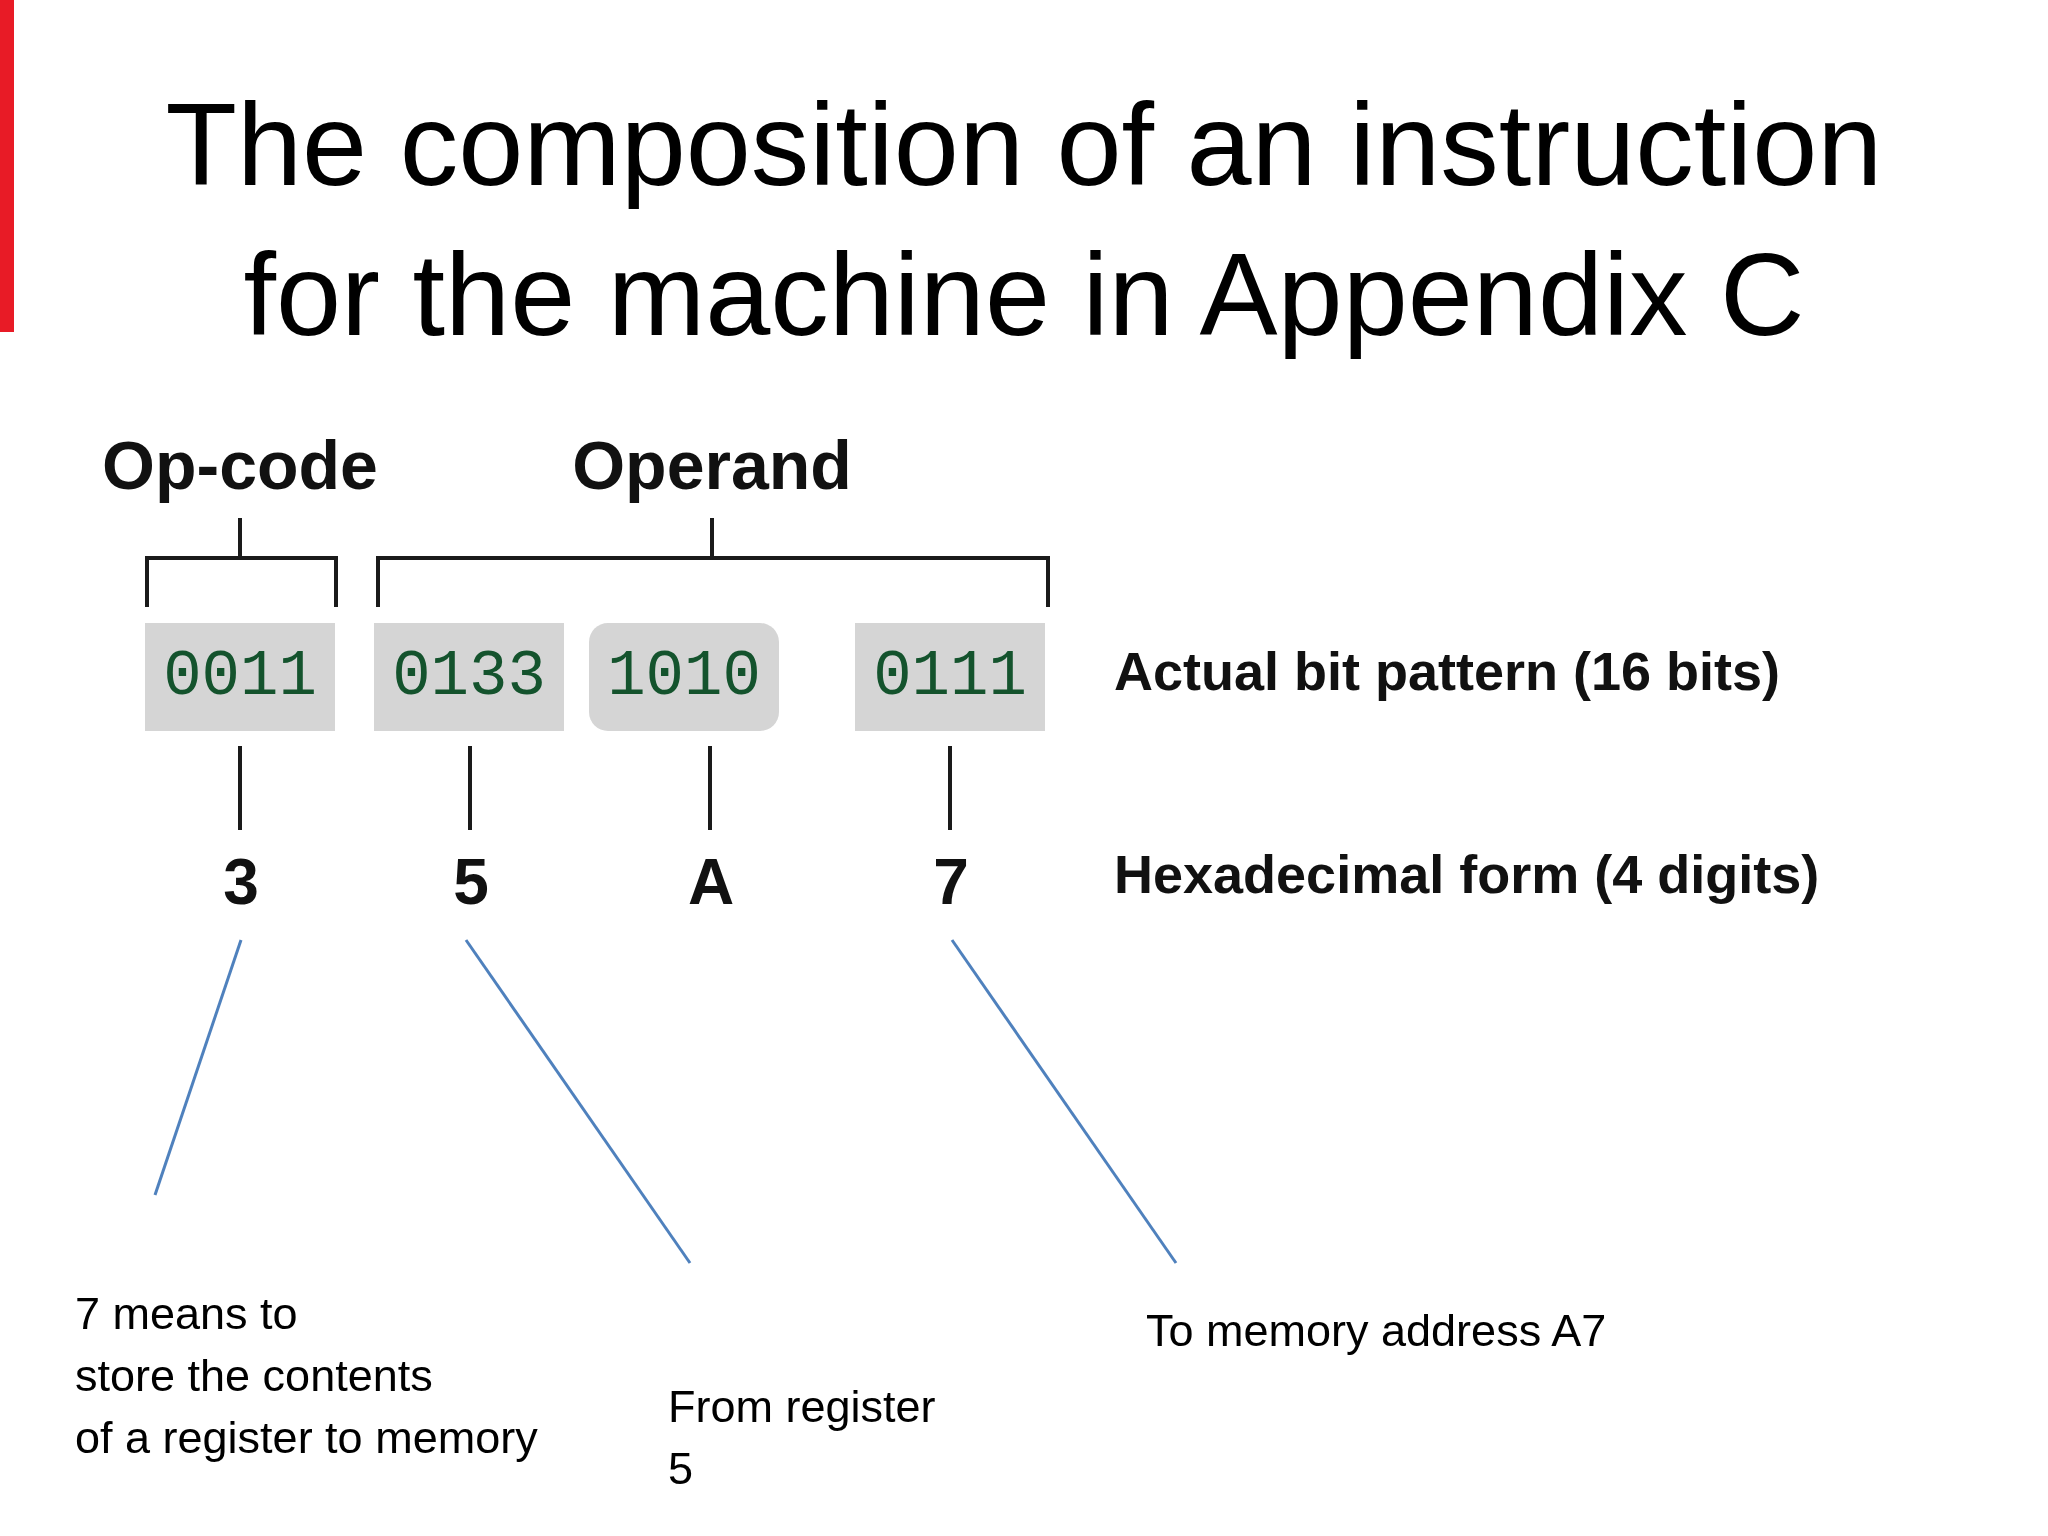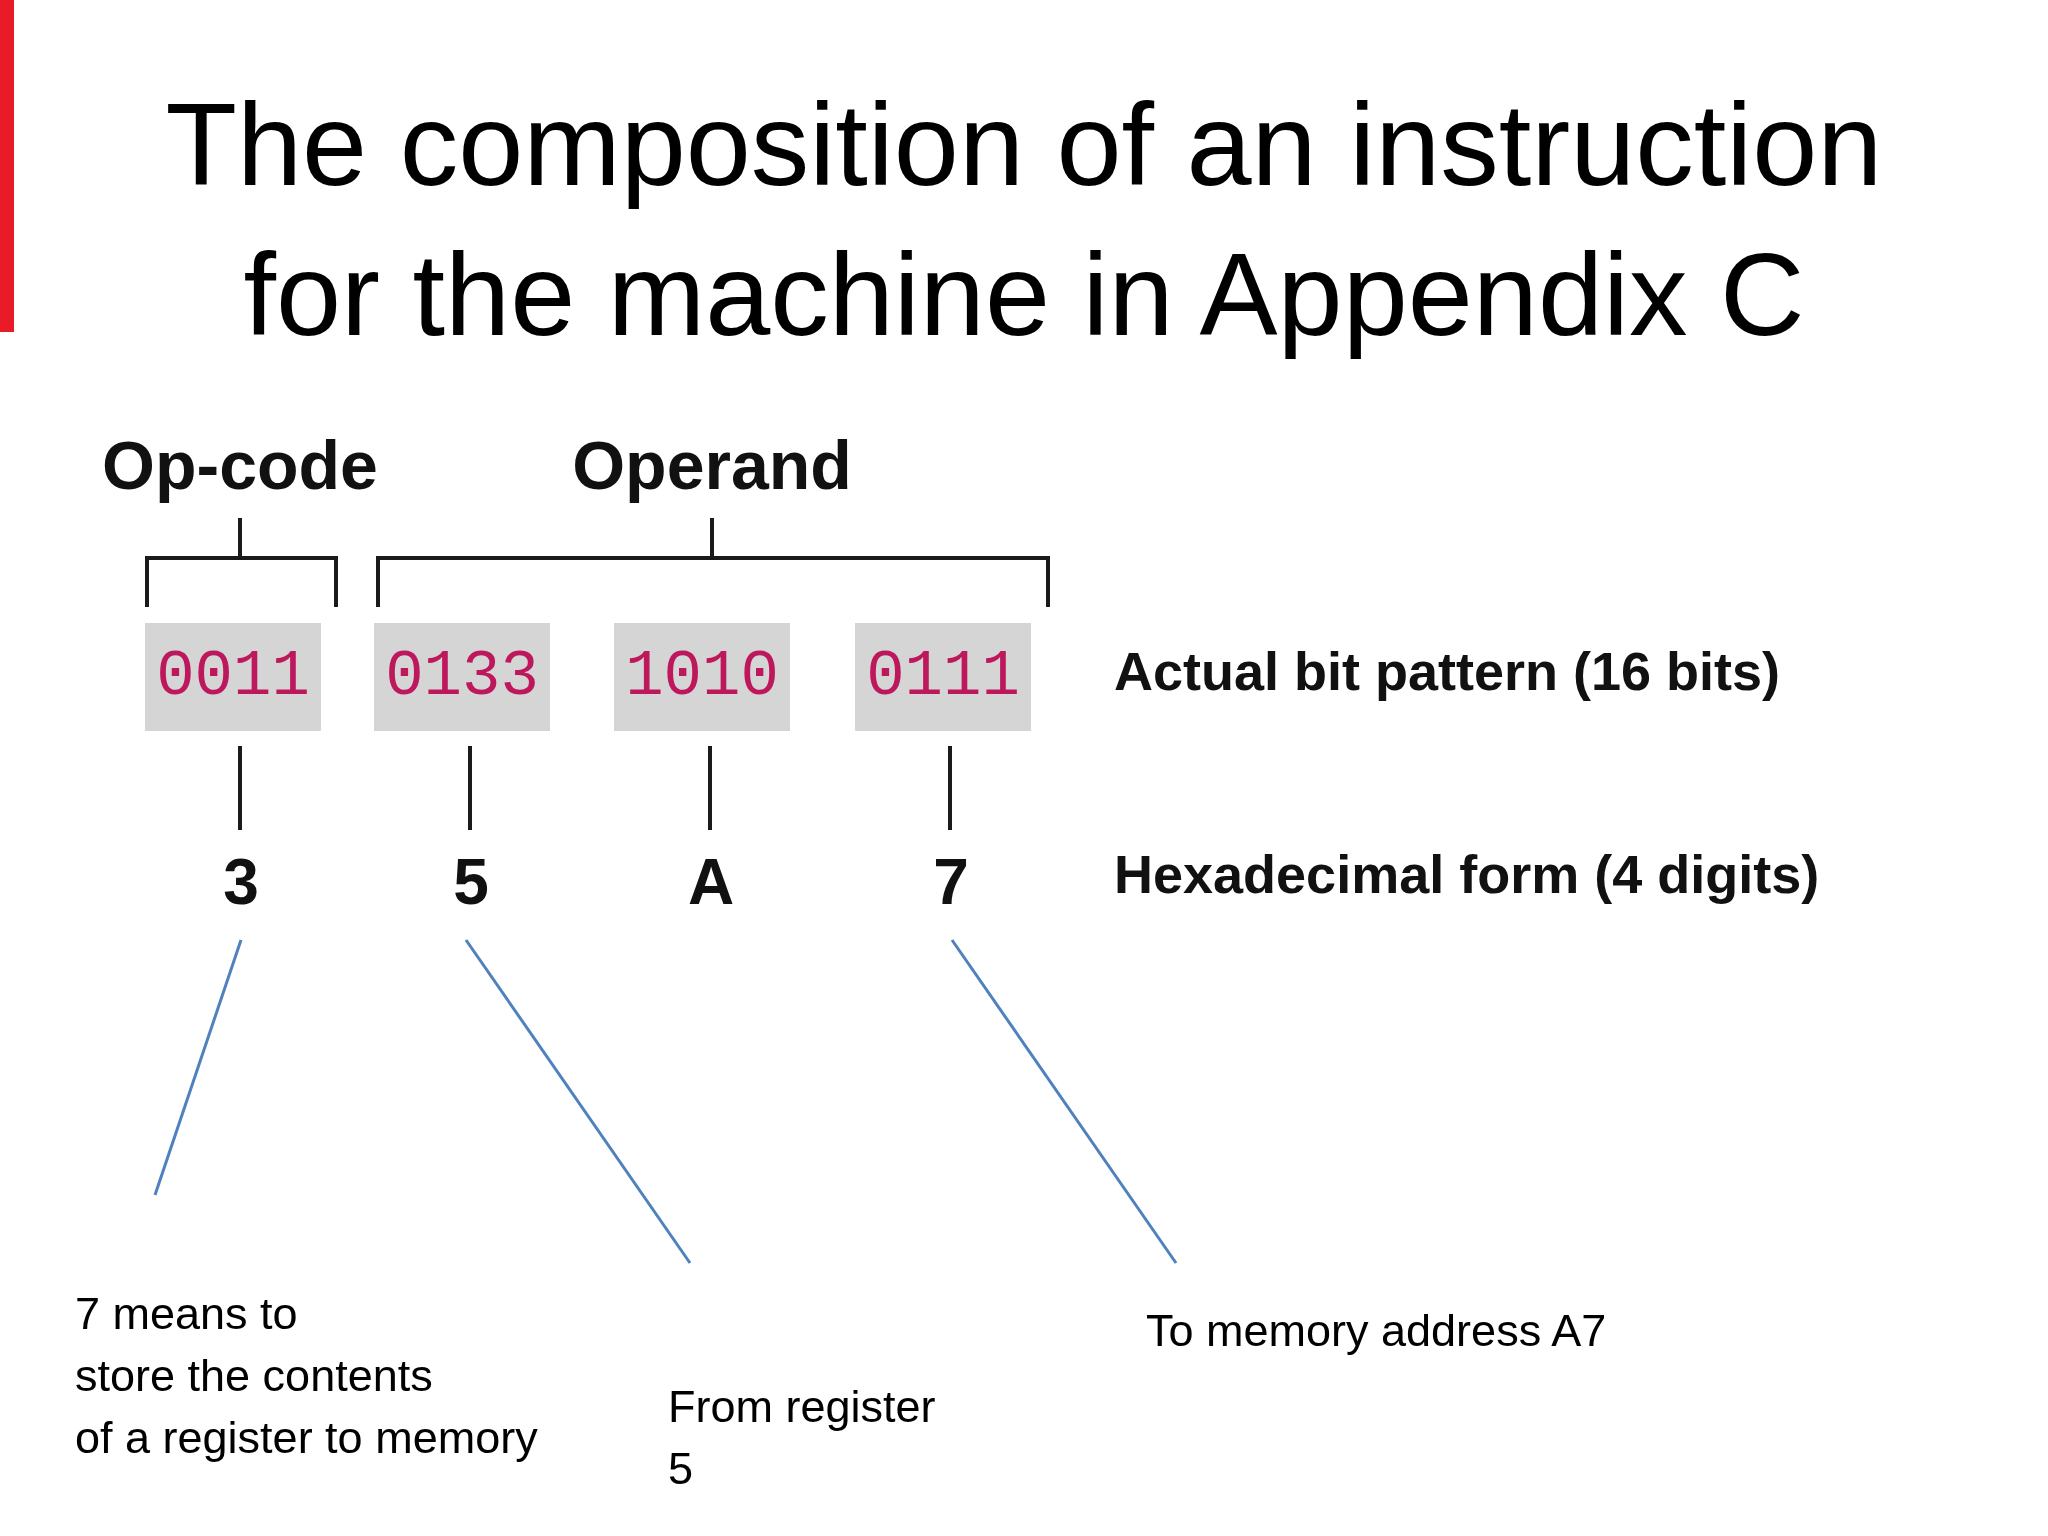--- a/index.html
+++ b/index.html
@@ -65,32 +65,32 @@
     border: 4px solid #1a1a1a;
     border-bottom: none;
   }
   .bracket.b1 { left: 145px; width: 193px; }
   .bracket.b2 { left: 376px; width: 674px; }
 
   
   .bitbox {
     position: absolute;
     top: 623px;
-    width: 176px; height: 108px;
+    width: 190px; height: 108px;
     background: #d5d5d5;
     display: flex;
     align-items: center;
     justify-content: center;
     font-family: "Liberation Mono", monospace;
     font-size: 64px;
-    color: #be185d;
+    color: #14532d;
   }
   .bitbox.x1 { left: 145px; }
   .bitbox.x2 { left: 374px; }
-  .bitbox.x3 { left: 614px; }
+  .bitbox.x3 { left: 589px; border-radius: 19px; }
   .bitbox.x4 { left: 855px; }
 
   
   .tick {
     position: absolute;
     top: 746px;
     width: 4px; height: 84px;
     background: #1a1a1a;
   }
   .tick.t1 { left: 238px; }

